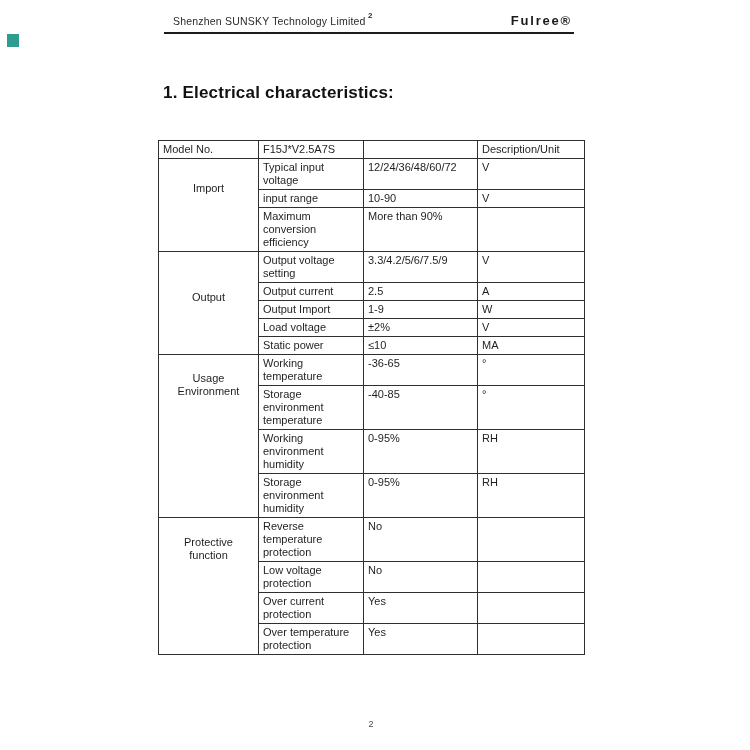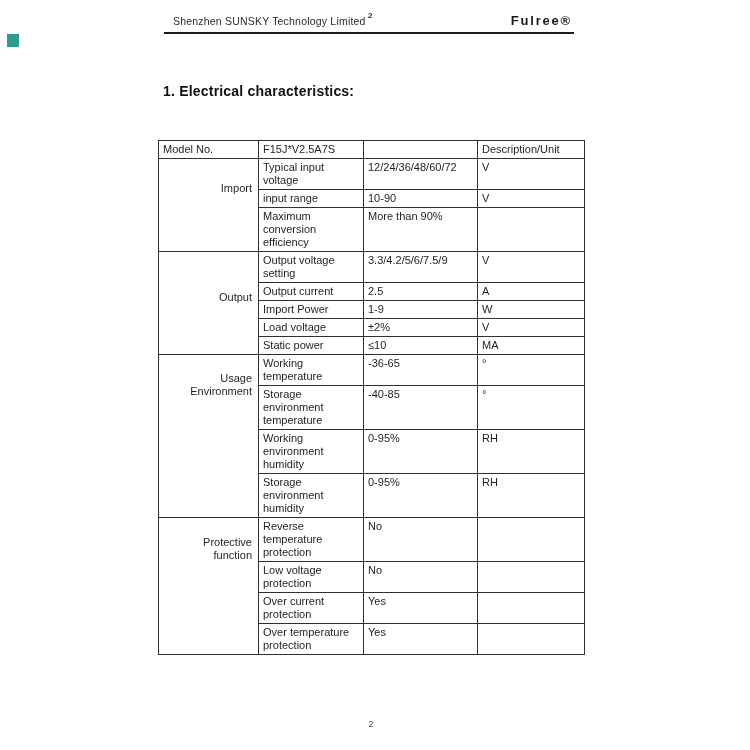--- a/index.html
+++ b/index.html
@@ -32,40 +32,40 @@
     font-size: 13px; color: #1a1a1a; letter-spacing: 1.8px;
     white-space: nowrap;
     font-weight: bold;
   }
   .header-rule {
     position: absolute; left: 164px; top: 32px;
     width: 410px; height: 2px; background: #1c1c1c;
   }
   .section-title {
     position: absolute; left: 163px; top: 83px;
-    font-size: 14px; font-weight: bold; color: #111;
+    font-size: 17px; font-weight: bold; color: #111;
     letter-spacing: 0.2px; white-space: nowrap;
   }
   table.spec-table {
     position: absolute; left: 158px; top: 140px;
     width: 426px;
     border-collapse: collapse;
     table-layout: fixed;
   }
   .spec-table td {
     border: 1px solid #2f2f2f;
     vertical-align: top;
     padding: 2px 4px;
     font-size: 11px;
     line-height: 13px;
     text-align: left;
     word-wrap: break-word;
   }
   .spec-table td.group-cell {
-    text-align: right;
+    text-align: center;
     padding-left: 6px; padding-right: 6px;
   }
   .spec-table td.g1 { padding-top: 23px; }
   .spec-table td.g2 { padding-top: 39px; margin-left: 31px; }
   .spec-table td.g3 { padding-top: 17px; }
   .spec-table td.g4 { padding-top: 18px; }
   .page-footer {
     position: absolute; left: 158px; top: 719px;
     width: 426px; text-align: center;
     font-size: 9px; color: #4a4a55;
@@ -122,21 +122,21 @@
       <td>Output voltage setting</td>
       <td>3.3/4.2/5/6/7.5/9</td>
       <td>V</td>
     </tr>
     <tr>
       <td>Output current</td>
       <td>2.5</td>
       <td>A</td>
     </tr>
     <tr>
-      <td>Import Power</td>
+      <td>Output Import</td>
       <td>1-9</td>
       <td>W</td>
     </tr>
     <tr>
       <td>Load voltage</td>
       <td>±2%</td>
       <td>V</td>
     </tr>
     <tr>
       <td>Static power</td>

